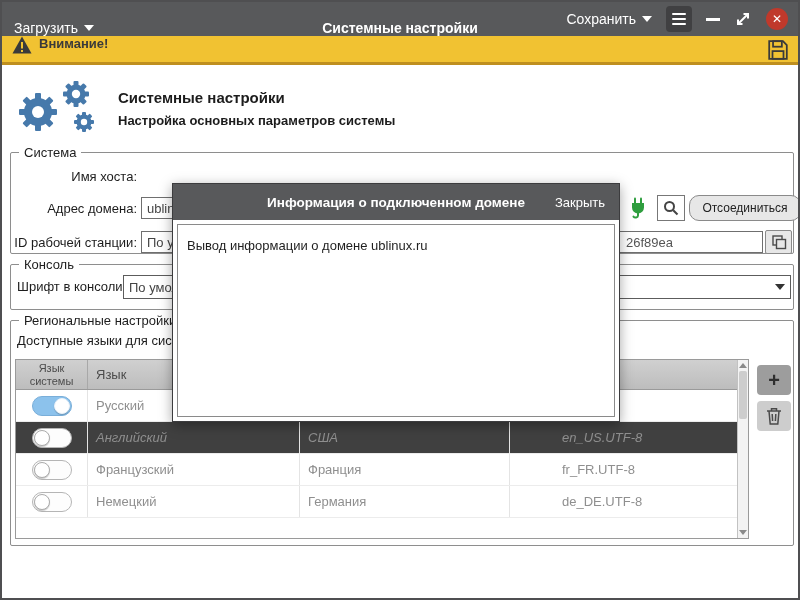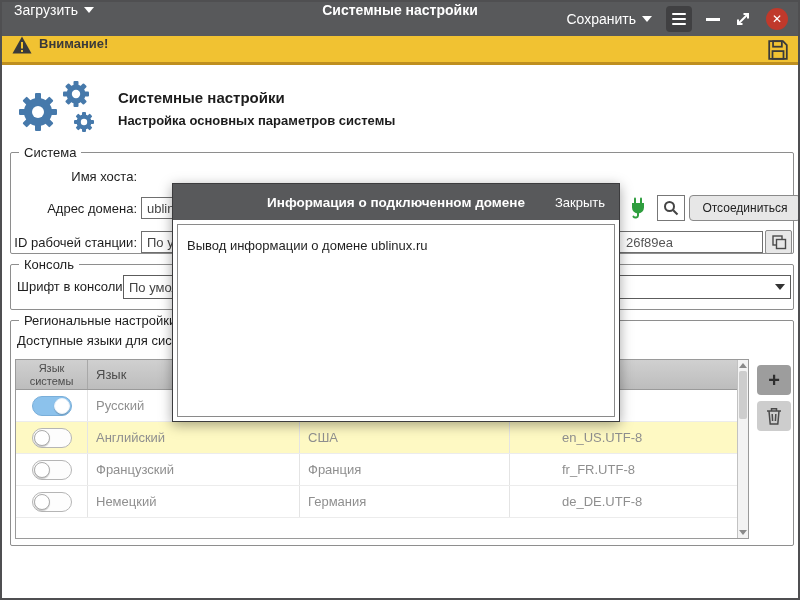--- a/index.html
+++ b/index.html
@@ -5,21 +5,21 @@
   * { margin:0; padding:0; box-sizing:border-box; }
   html,body { width:800px; height:600px; }
   body { font-family:"Liberation Sans","DejaVu Sans",sans-serif; background:#fff; position:relative; }
   :root{
     --titlebar_bg:#58595b; --warning_bg:#f1c232; --warning_border:#bf8f1f;
     --toggle_on:#8cc2ec; --close_btn:#c0392b; --gear_blue:#4679ab; --plug_green:#2f9e3f;
   }
   .window{position:absolute;left:0;top:0;width:800px;height:600px;border:2px solid #4f4f51;background:#fff;overflow:hidden;}
 
   
-  .titlebar{position:absolute;left:0;top:0;width:100%;height:34px;background:var(--titlebar_bg);display:flex;align-items:flex-start;color:#fff;}
+  .titlebar{position:absolute;left:0;top:0;width:100%;height:34px;background:var(--titlebar_bg);display:flex;align-items:flex-end;color:#fff;}
   .tb-menu{display:flex;align-items:center;gap:6px;font-size:14px;cursor:pointer;white-space:nowrap;}
   .tb-load{margin-left:12px;}
   .caret{width:0;height:0;border-left:5px solid transparent;border-right:5px solid transparent;border-top:6px solid #fff;}
   .tb-title{position:absolute;left:0;right:0;text-align:center;font-weight:bold;font-size:14px;pointer-events:none;}
   .tb-right{position:absolute;right:10px;top:0;height:34px;display:flex;align-items:center;gap:14px;}
   .tb-burger{width:26px;height:26px;background:#404042;border-radius:4px;display:flex;flex-direction:column;justify-content:center;align-items:center;gap:3px;cursor:pointer;}
   .tb-burger .bar{width:14px;height:2px;background:#fff;border-radius:1px;}
   .tb-min{width:14px;height:3px;background:#fff;cursor:pointer;}
   .tb-close{width:22px;height:22px;border-radius:50%;background:var(--close_btn);color:#fff;display:flex;align-items:center;justify-content:center;font-size:12px;font-weight:bold;cursor:pointer;}
 
@@ -47,39 +47,39 @@
   .tinput{position:absolute;height:22px;border:1px solid #6f6f6f;background:#fff;font-size:13px;color:#333;padding:0 5px;display:flex;align-items:center;}
 
   
   .hostname-input{left:130px;top:12px;width:650px;}
   .domain-input{left:130px;top:44px;width:478px;color:#444;}
   .id-input{left:130px;top:78px;width:622px;position:absolute;color:#444;}
   .id-right{position:absolute;left:484px;color:#555;}
   .icon-btn{position:absolute;display:flex;align-items:center;justify-content:center;cursor:pointer;}
   .plug-btn{left:612px;top:42px;width:30px;height:26px;background:transparent;border:none;}
   .search-btn{left:646px;top:42px;width:28px;height:26px;border:1px solid #777;background:#fff;}
-  .disconnect-btn{position:absolute;left:678px;top:42px;width:112px;height:26px;background:#e7e7e7;border:1px solid #8a8a8a;border-radius:4px;font-size:12px;color:#222;display:flex;align-items:center;justify-content:center;cursor:pointer;}
+  .disconnect-btn{position:absolute;left:678px;top:42px;width:112px;height:26px;background:#e7e7e7;border:1px solid #8a8a8a;border-radius:10px;font-size:12px;color:#222;display:flex;align-items:center;justify-content:center;cursor:pointer;}
   .copy-btn{left:754px;top:77px;width:27px;height:24px;border:1px solid #8a8a8a;background:#e7e7e7;border-radius:2px;}
 
   
   .font-select{position:absolute;left:112px;top:10px;width:668px;height:24px;border:1px solid #5c5c5c;background:#fff;font-size:13px;color:#444;display:flex;align-items:center;padding:0 5px;cursor:pointer;}
   .dd-arrow{position:absolute;right:5px;top:50%;transform:translateY(-50%);width:0;height:0;border-left:5px solid transparent;border-right:5px solid transparent;border-top:6px solid #333;}
 
   
   .caption{position:absolute;left:6px;top:12px;font-size:13px;color:#1c1c1c;white-space:nowrap;}
   .lang-table{position:absolute;left:4px;top:38px;width:734px;height:180px;border:1px solid #9a9a9a;background:#fff;overflow:hidden;}
   .thead{display:flex;height:30px;background:linear-gradient(#d0d0d0,#bdbdbd);border-bottom:1px solid #9a9a9a;}
   .th{border-right:1px solid #a8a8a8;display:flex;align-items:center;color:#4c4c4c;}
   .th1{width:72px;font-size:11px;justify-content:center;text-align:center;line-height:1.15;}
   .th2{width:212px;font-size:13px;padding-left:8px;}
   .th3{width:210px;}
   .th4{flex:1;border-right:none;}
   .lang-row{display:flex;height:32px;border-bottom:1px solid #ececec;cursor:pointer;}
   .lang-row:nth-of-type(1){background:#e3e3e3;}
-  .lang-row:nth-of-type(3){background:#fef9c3;}
+  .lang-row:nth-of-type(3){background:#404040;font-style:italic;}
   .lang-row > div{height:100%;display:flex;align-items:center;border-right:1px solid #e4e4e4;font-size:13px;color:#8f8f8f;}
   .td1{width:72px;justify-content:center;}
   .td2{width:212px;padding-left:8px;}
   .td3{width:210px;padding-left:8px;}
   .td4{flex:1;padding-left:8px;border-right:none !important;margin-left:44px;}
 
   .toggle{width:40px;height:20px;border-radius:10px;border:1px solid #b5b5b5;background:#fdfdfd;position:relative;cursor:pointer;flex:none;}
   .toggle .knob{position:absolute;top:1px;left:1px;width:16px;height:16px;border-radius:50%;background:#fff;border:1px solid #ababab;box-shadow:0 1px 1px rgba(0,0,0,.2);}
   .toggle.on{background:var(--toggle_on);border-color:#79aed9;}
   .toggle.on .knob{left:auto;right:1px;border-color:#e8f2fb;}

